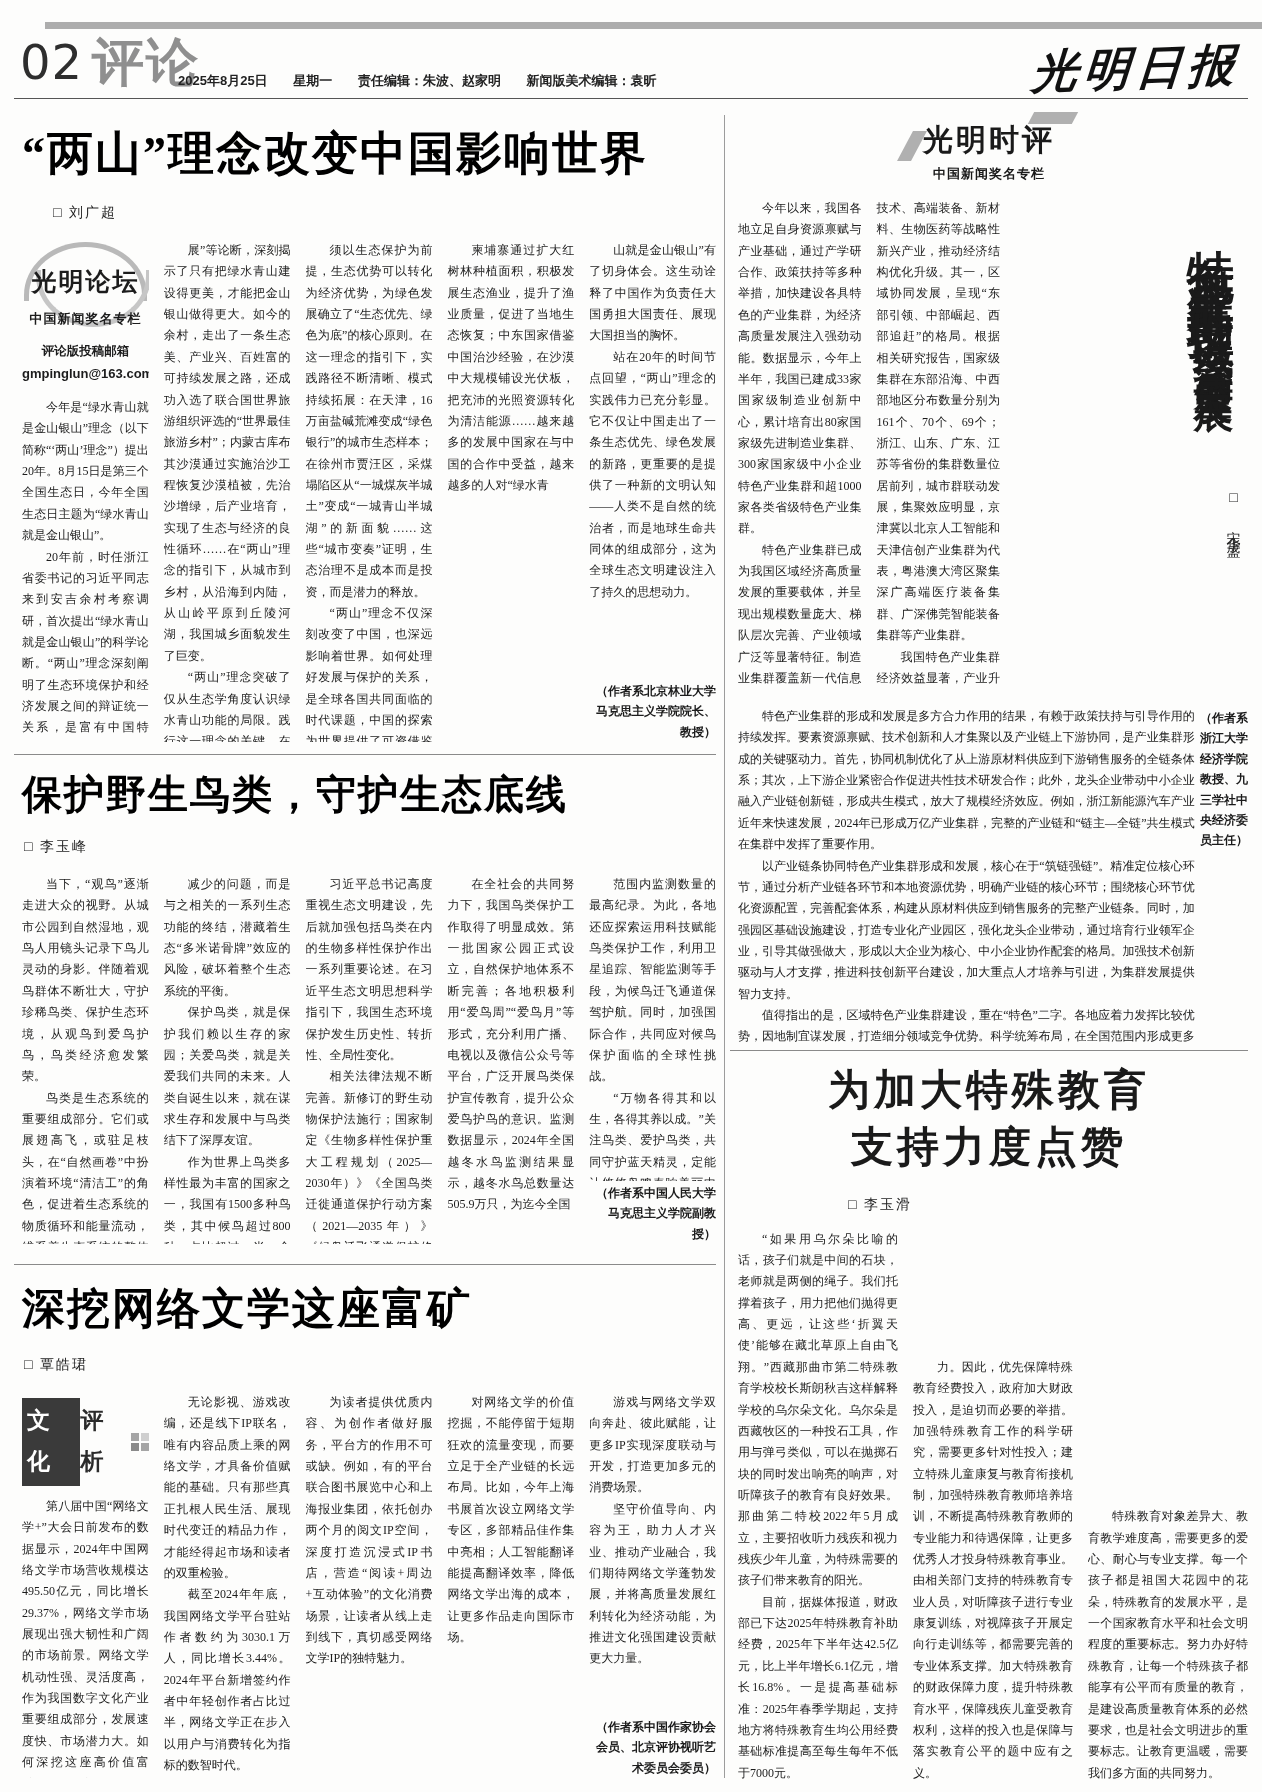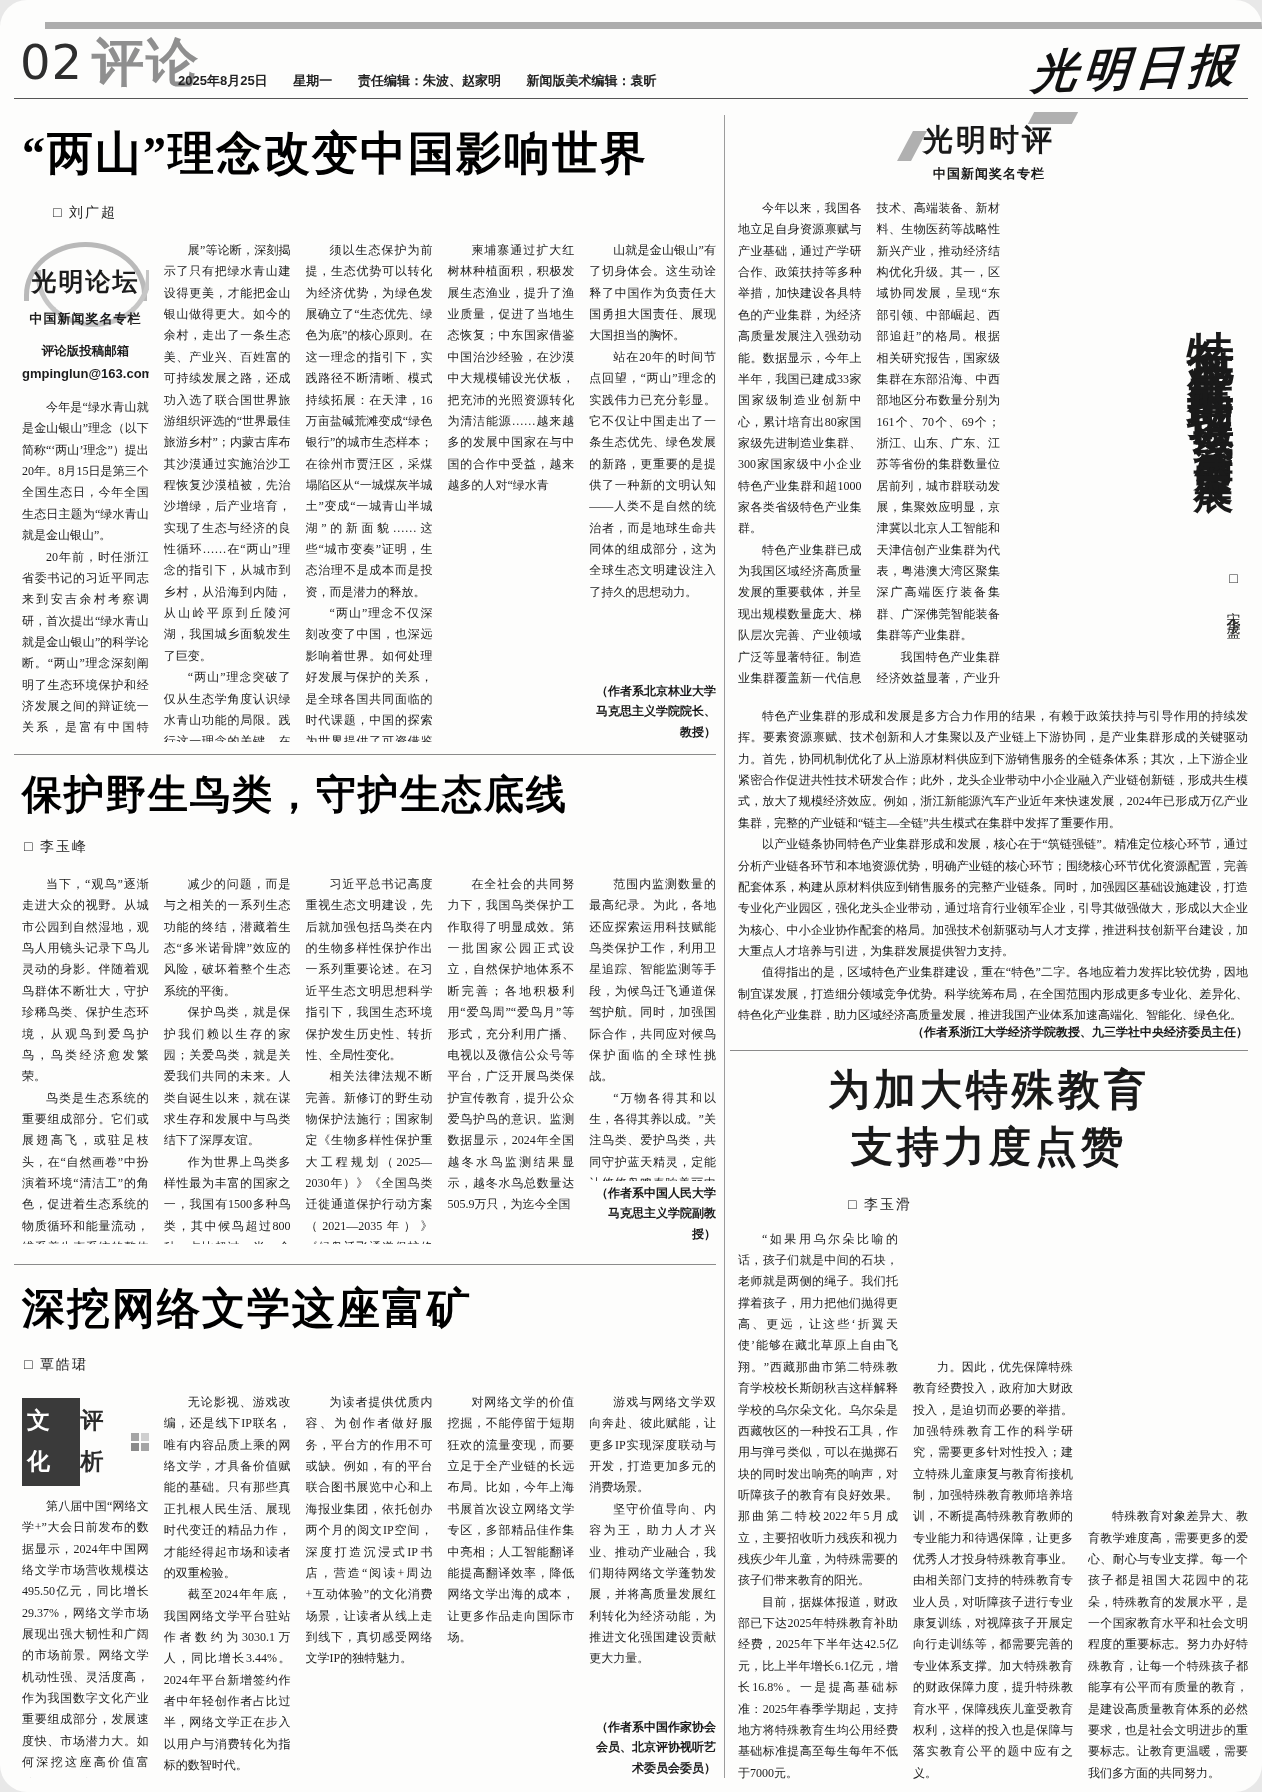--- a/index.html
+++ b/index.html
@@ -1,21 +1,20 @@
 <!DOCTYPE html>
 <html><head>
 <meta charset="utf-8">
 <style>
   * { margin:0; padding:0; box-sizing:border-box; }
   html,body { background:#e8e8e8; }
   .page {
     position:relative; width:1262px; height:1792px; margin:0 auto;
     background:#fdfdfc; color:#1a1a1a; overflow:hidden;
     font-family:"Liberation Serif","DejaVu Serif",serif;
-    border-radius:27px;
   }
   
   .topbar { position:absolute; left:45px; top:22px; right:0; height:7px; background:#adadad; }
   .pagenum { position:absolute; left:20px; top:34px; font-family:"DejaVu Sans","Liberation Sans",sans-serif;
              font-size:48px; font-weight:400; color:#2e2e2e; letter-spacing:1px; }
   .section-name { position:absolute; left:92px; top:28px; font-size:52px; font-weight:900; color:#8f8f8f; letter-spacing:2px; }
   .dateline { position:absolute; left:178px; top:72px; font-family:"Liberation Sans","DejaVu Sans",sans-serif;
               font-size:13px; font-weight:bold; color:#222; }
   .dateline span { margin-right:22px; }
   .masthead { position:absolute; right:22px; top:38px; font-size:46px; font-weight:900; font-style:italic;
@@ -57,28 +56,28 @@
   
   .culture-badge { display:flex; align-items:center; gap:0; margin:6px 0 10px; }
   .culture-badge .dark { background:#3a3a3a; color:#fff; font-size:23px; font-weight:900; padding:3px 5px; letter-spacing:2px; }
   .culture-badge .lite { color:#2b2b2b; font-size:23px; font-weight:900; letter-spacing:2px; }
   .culture-badge .mosaic { display:grid; grid-template-columns:8px 8px; gap:2px; margin-left:2px; }
   .culture-badge .mosaic i { width:8px; height:8px; background:#a5a5a5; }
   .culture-badge .mosaic i:nth-child(2){ background:#cfcfcf; }
   .culture-badge .mosaic i:nth-child(3){ background:#8a8a8a; }
 
   
-  .cluster-body { position:absolute; left:738px; top:198px; width:510px; height:502px; display:flex;align-items:center; }
+  .cluster-body { position:absolute; left:738px; top:198px; width:510px; height:502px; display:flex; }
   .cluster-cols { width:262px; column-count:2; column-gap:15px; font-size:12px; line-height:1.78;
                   text-align:justify; overflow:hidden; height:100%; }
   .v-head { flex:1 1 auto; writing-mode:vertical-rl; display:flex; align-items:flex-start; padding:14px 6px 0 0; }
   .v-head .v1 { font-size:47px; font-weight:900; letter-spacing:9px; line-height:1.35; }
   .v-head .v2 { font-size:40px; font-weight:900; letter-spacing:8px; line-height:1.45; margin-top:14px; }
   .v-head .vby { font-size:14px; letter-spacing:6px; margin-top:120px; padding-left:16px; color:#222; }
-  .cluster-bottom { position:absolute; left:738px; top:706px; width:510px; height:336px; display:flex; flex-direction:column;
+  .cluster-bottom { position:absolute; left:738px; top:706px; width:510px; height:336px; display:flex; 
                     font-size:12px; line-height:1.78; text-align:justify; }
   .cluster-bottom .fill { flex:1 1 auto; overflow:hidden; }
 
   
   .sped-title { position:absolute; left:730px; top:1062px; width:518px; text-align:center;
                 font-size:42px; font-weight:900; letter-spacing:4px; line-height:1.35; }
   .sped-byline { position:absolute; left:848px; top:1196px; }
   .sped-cols { position:absolute; left:738px; top:1236px; width:510px; height:548px;align-items:flex-end; }
 </style>
 </head>

